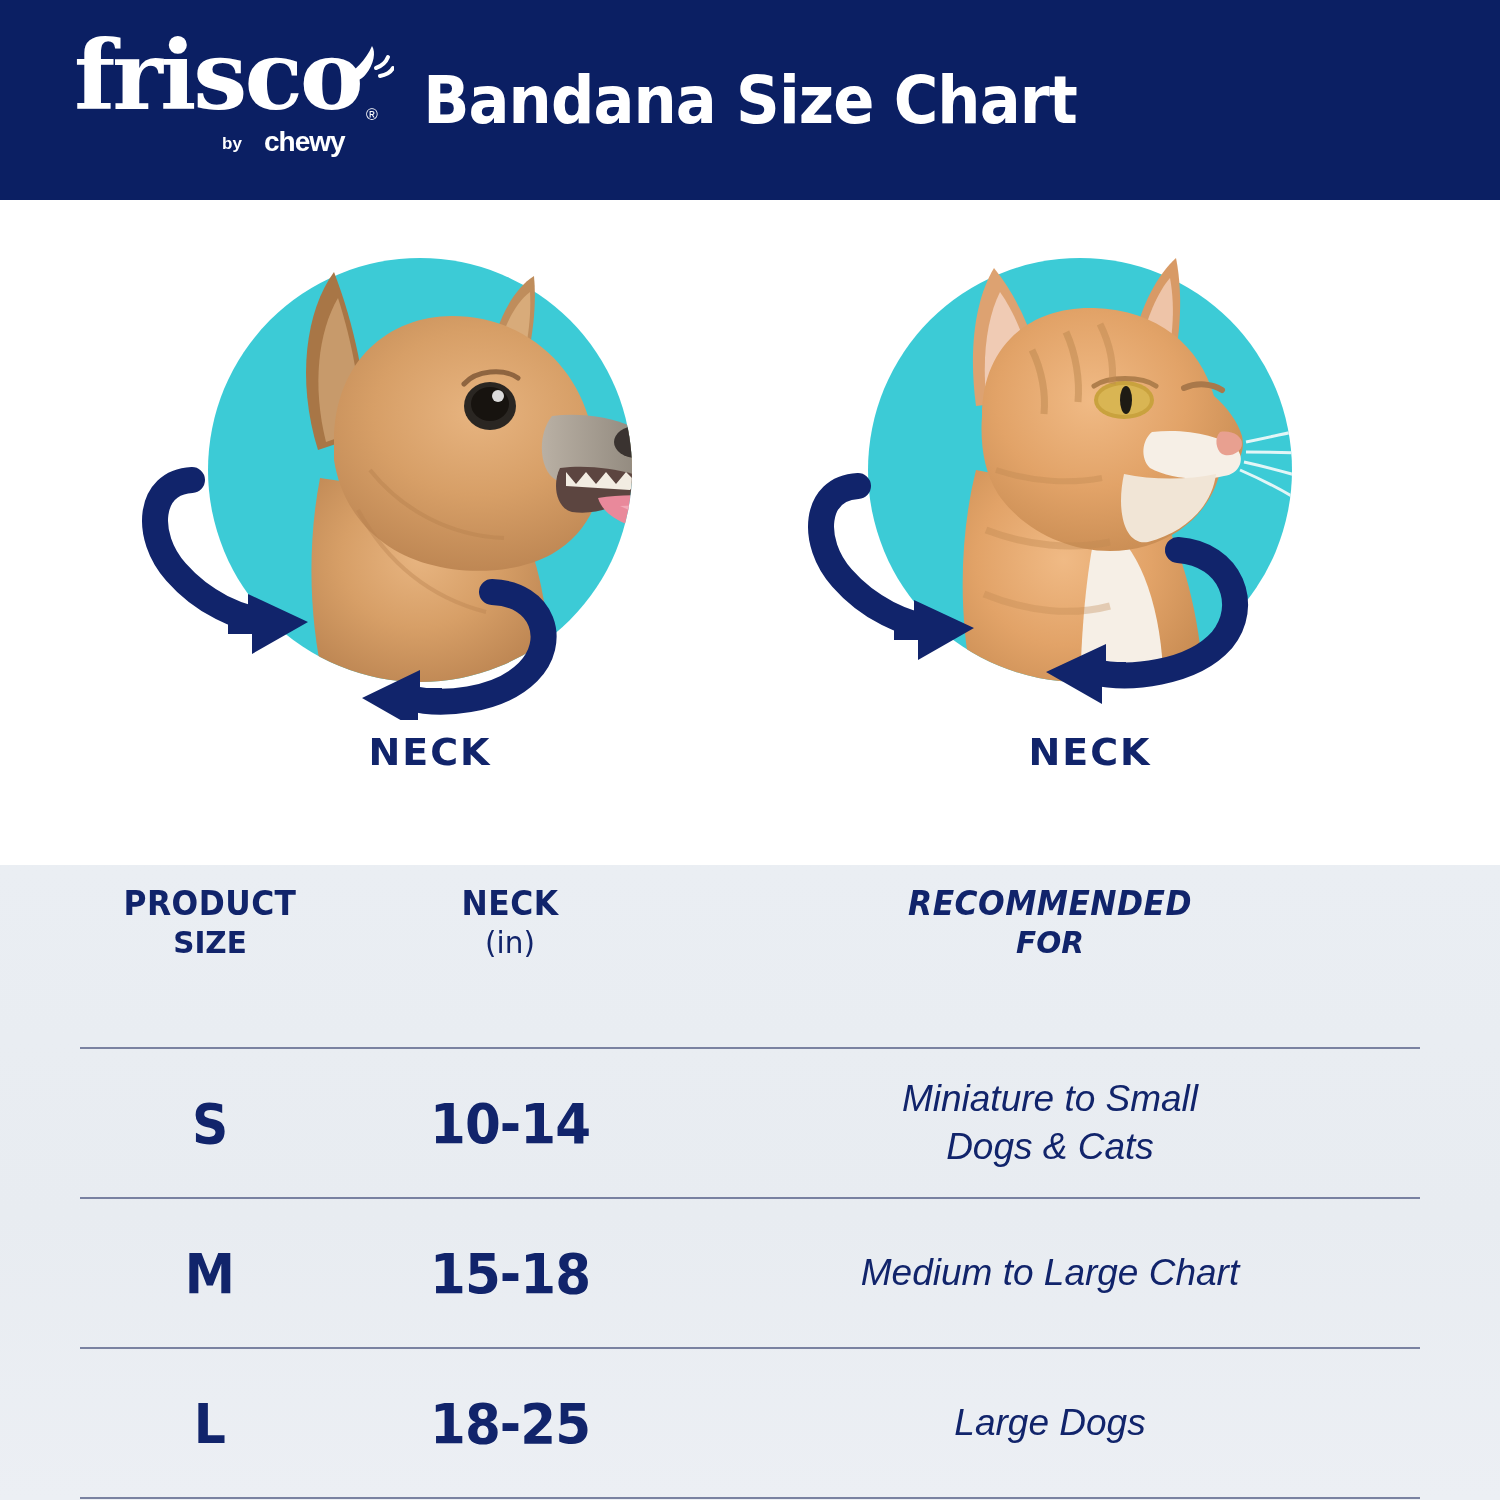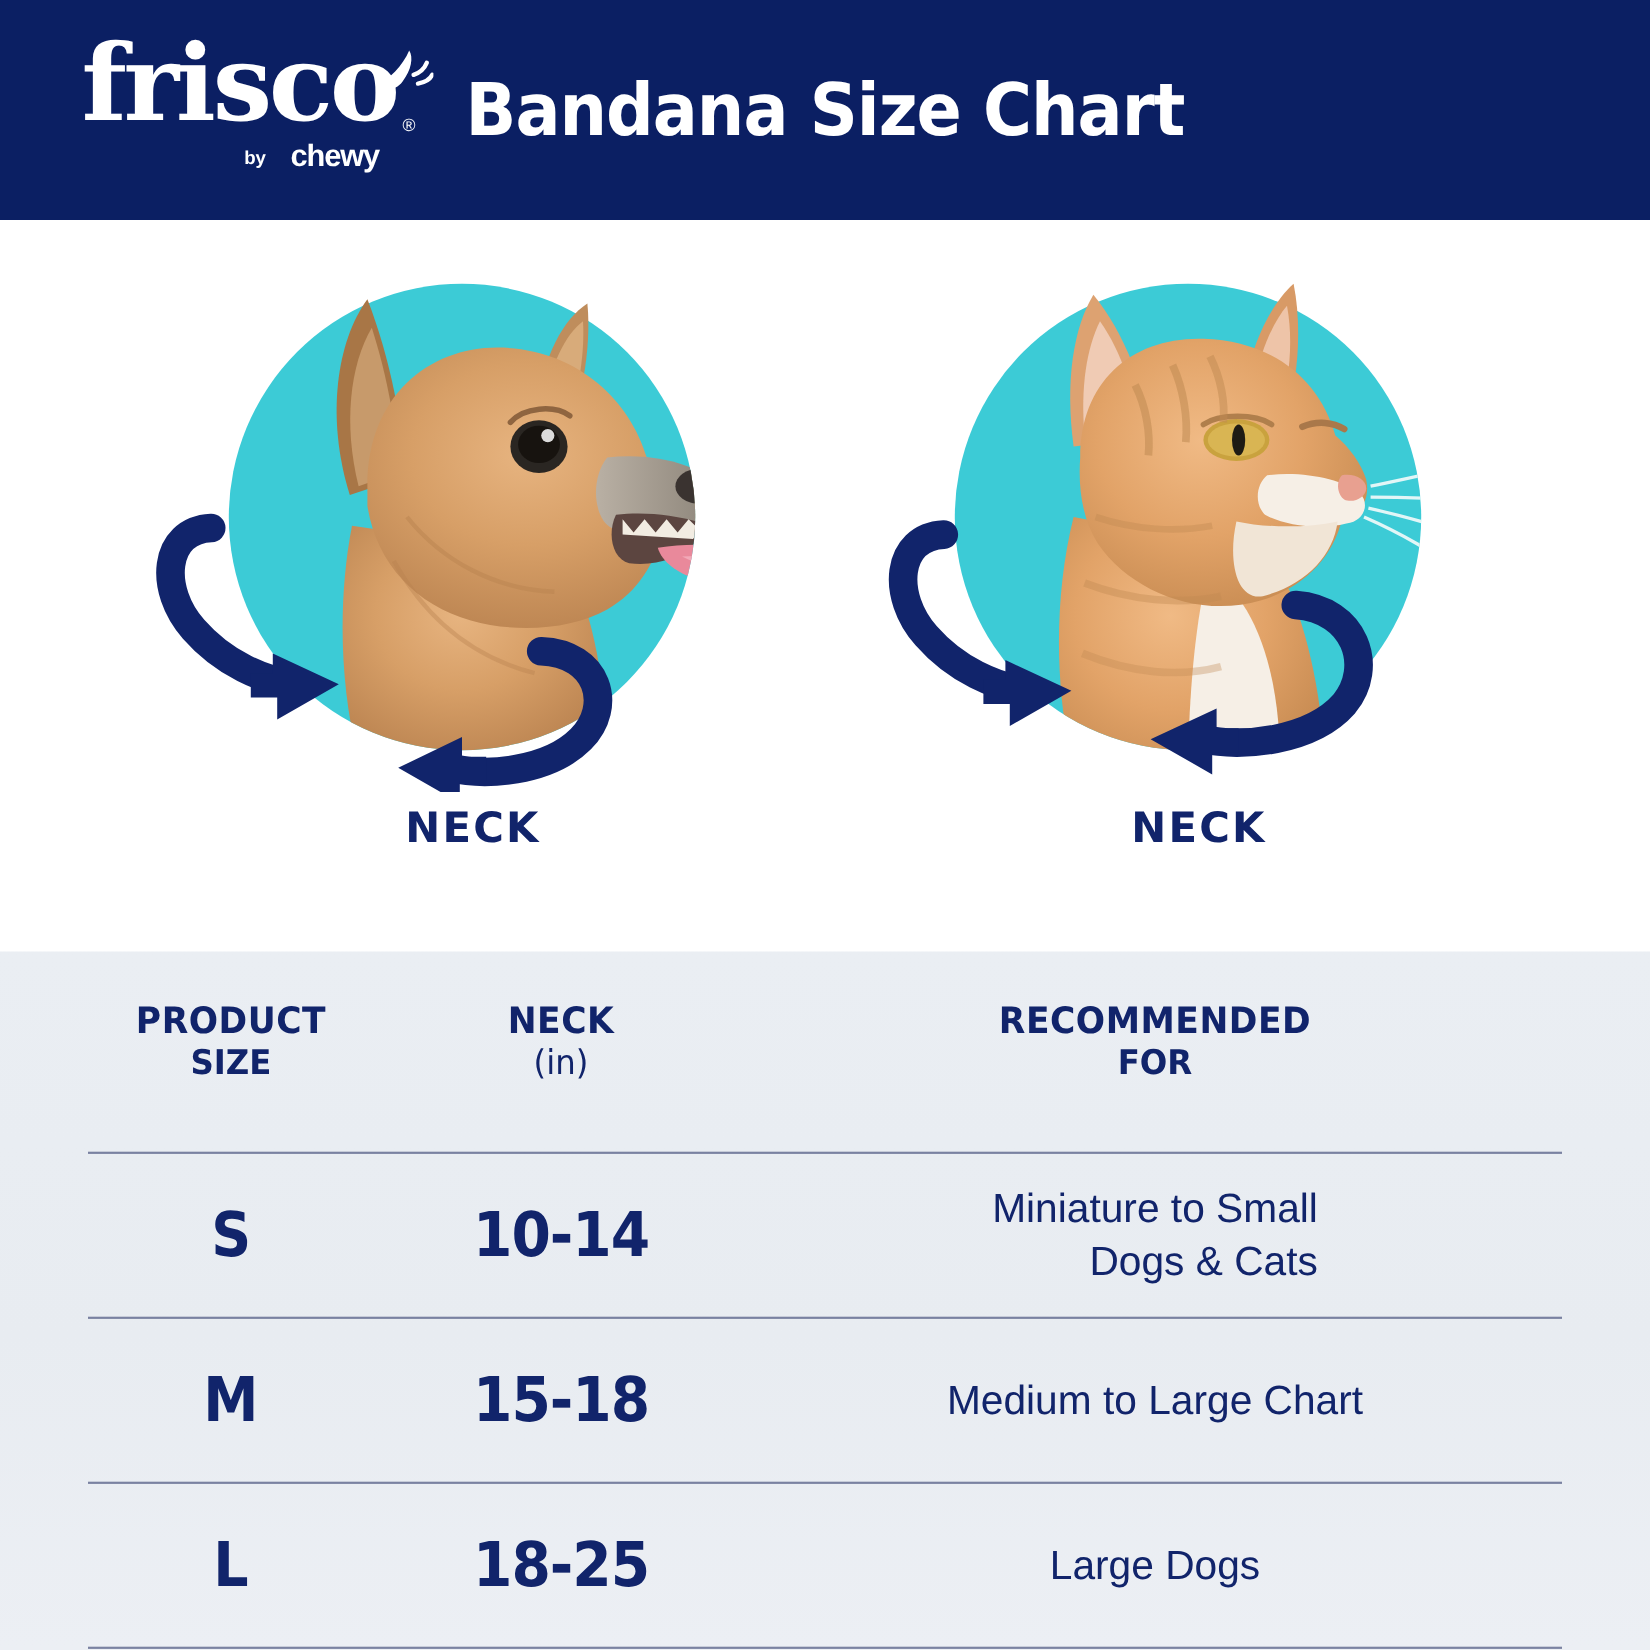--- a/index.html
+++ b/index.html
@@ -81,23 +81,23 @@
   
   .table-section {
     position:absolute; left:0; top:865px; width:1500px; height:635px;
     background:linear-gradient(180deg,#eaeef3 0%,#e8ecf1 55%,#eceff4 100%);
   }
   .tbl { position:absolute; left:80px; top:0; width:1340px; }
 
   .row { position:relative; display:flex; width:1340px; }
   .col-size { width:260px; text-align:center; }
   .col-neck { width:340px; text-align:center; }
-  .col-rec  { width:740px; text-align:center; }
-
-  .head-row { height:182px; align-items:flex-start; padding-top:44px; }
+  .col-rec  { width:740px; text-align:center;font-style:italic; }
+
+  .head-row { height:182px; align-items:flex-start; padding-top:20px; }
   .head-cell {
     font-family:"DejaVu Sans", sans-serif;
     font-weight:bold;
     font-size:33px;
     line-height:38px;
     color:#11246b;
     letter-spacing:0.5px;
     transform:scaleX(0.95);
   }
   .head-sub {
@@ -118,21 +118,21 @@
     transform:scaleX(0.9);
   }
   .cell-neck {
     font-family:"DejaVu Sans", sans-serif;
     font-weight:bold; font-size:56px; color:#11246b;
     letter-spacing:-1px;
     transform:scaleX(0.92);
   }
   .cell-rec {
     font-family:"Liberation Sans", sans-serif;
-    font-weight:normal; font-size:37px; line-height:48px; color:#11246b;text-align:right;
+    font-weight:normal; font-size:37px; line-height:48px; color:#11246b;
   }
   .flexmid { display:flex; align-items:center; justify-content:center; height:100%; }
 </style>
 </head>
 <body>
 
 <div class="page">
 
   <div class="header">
 

